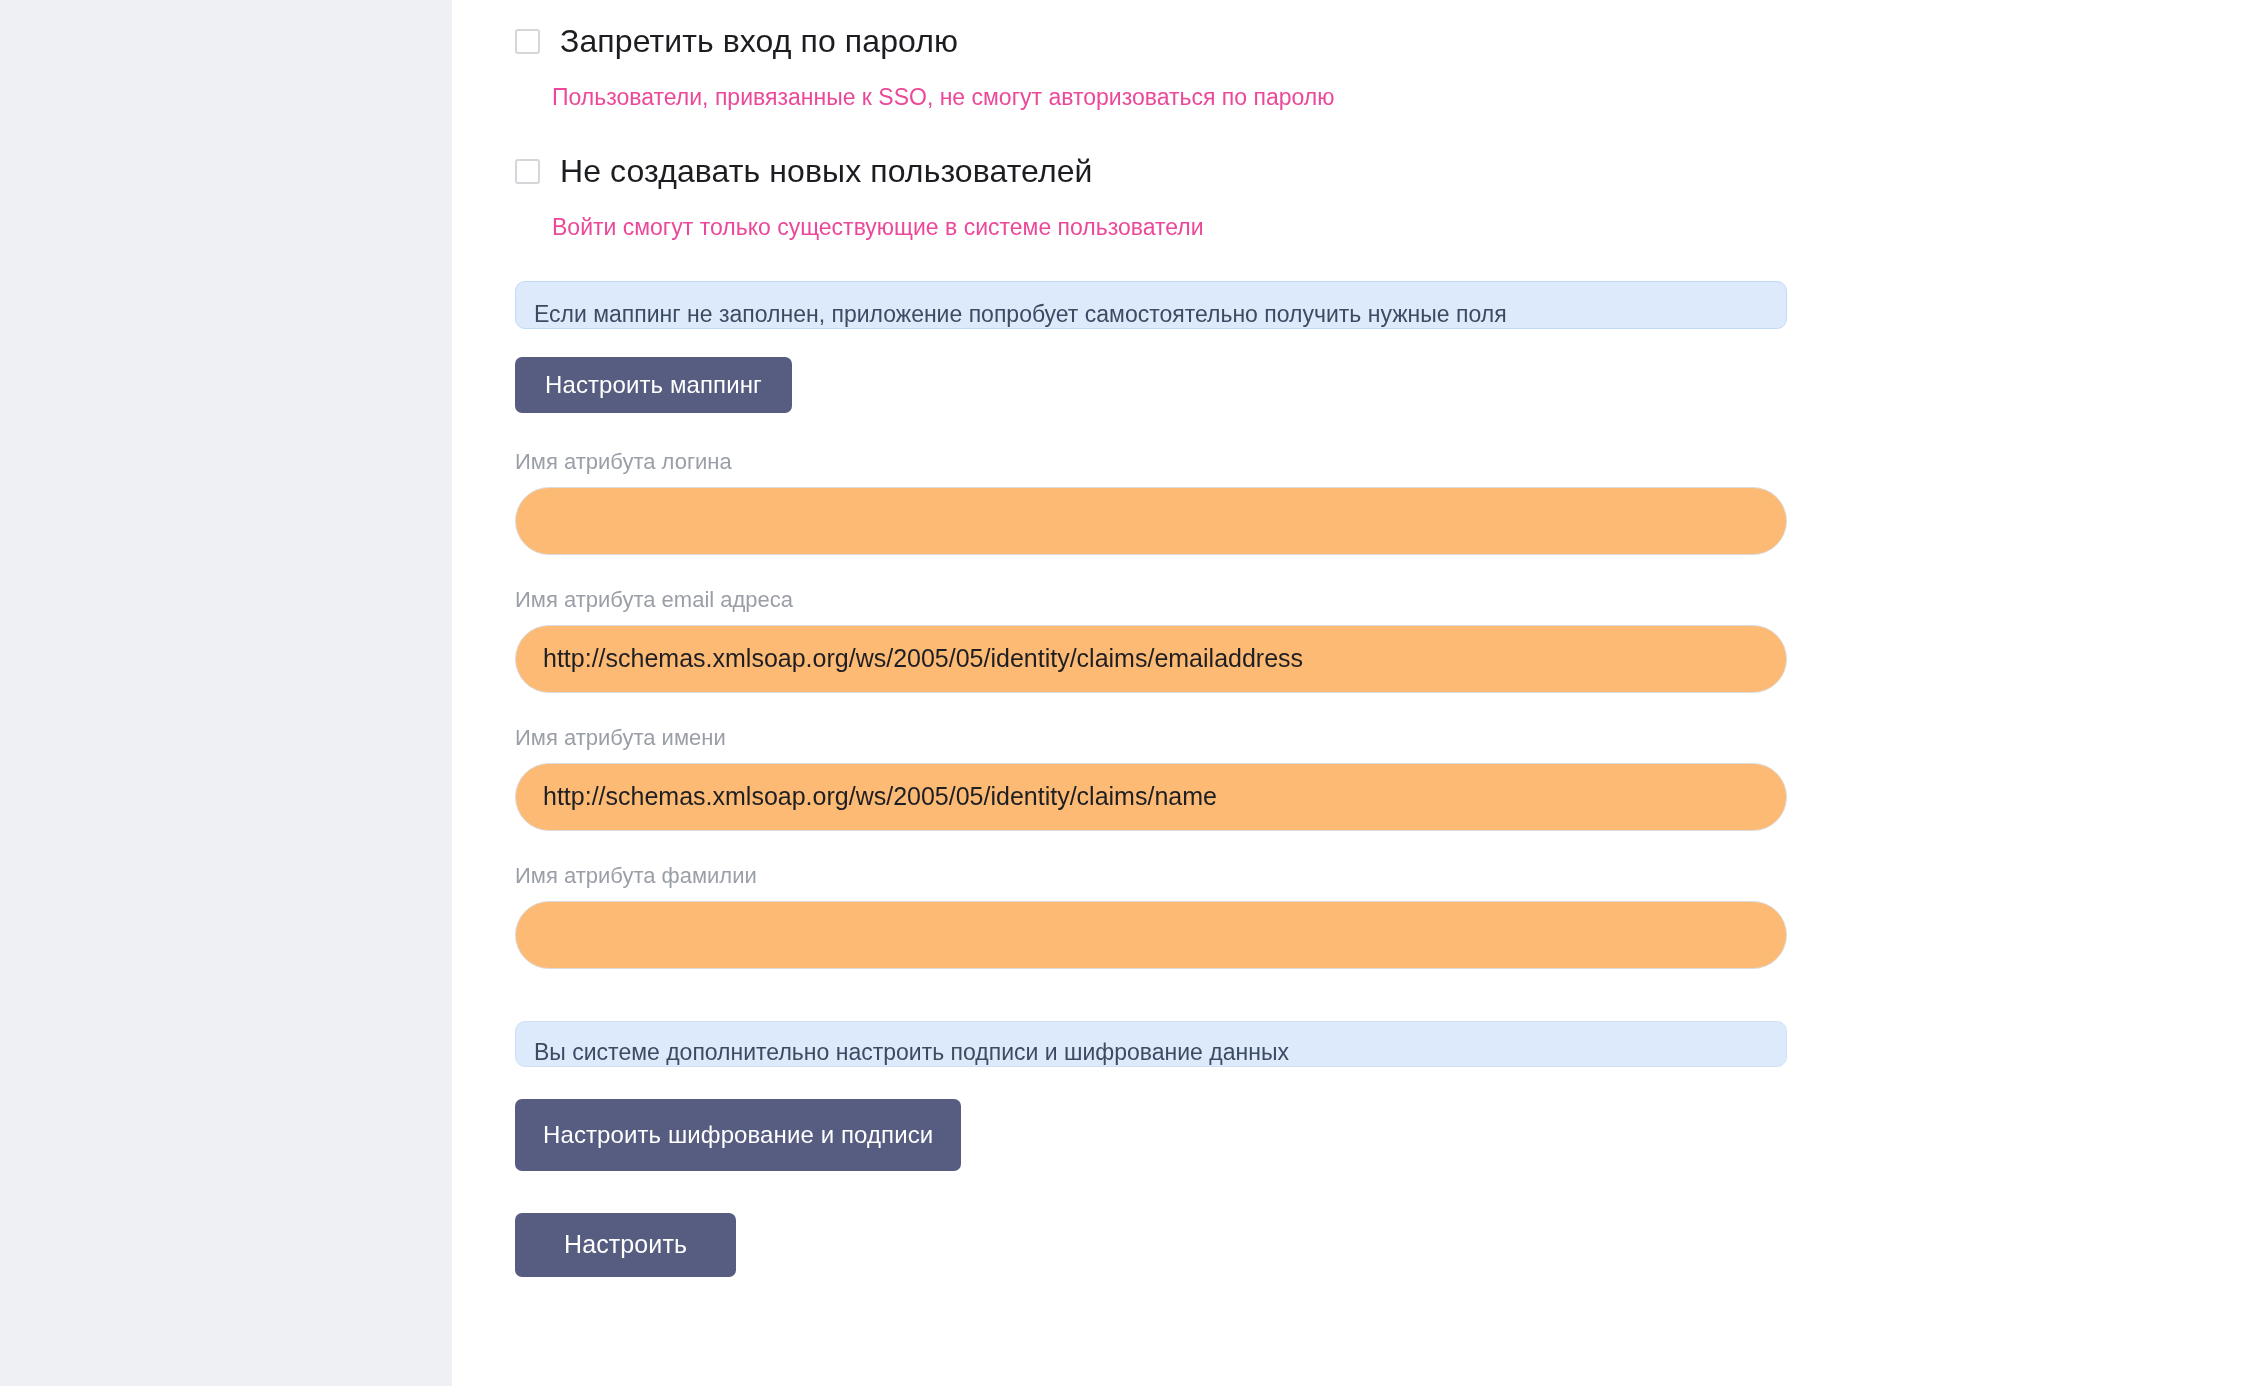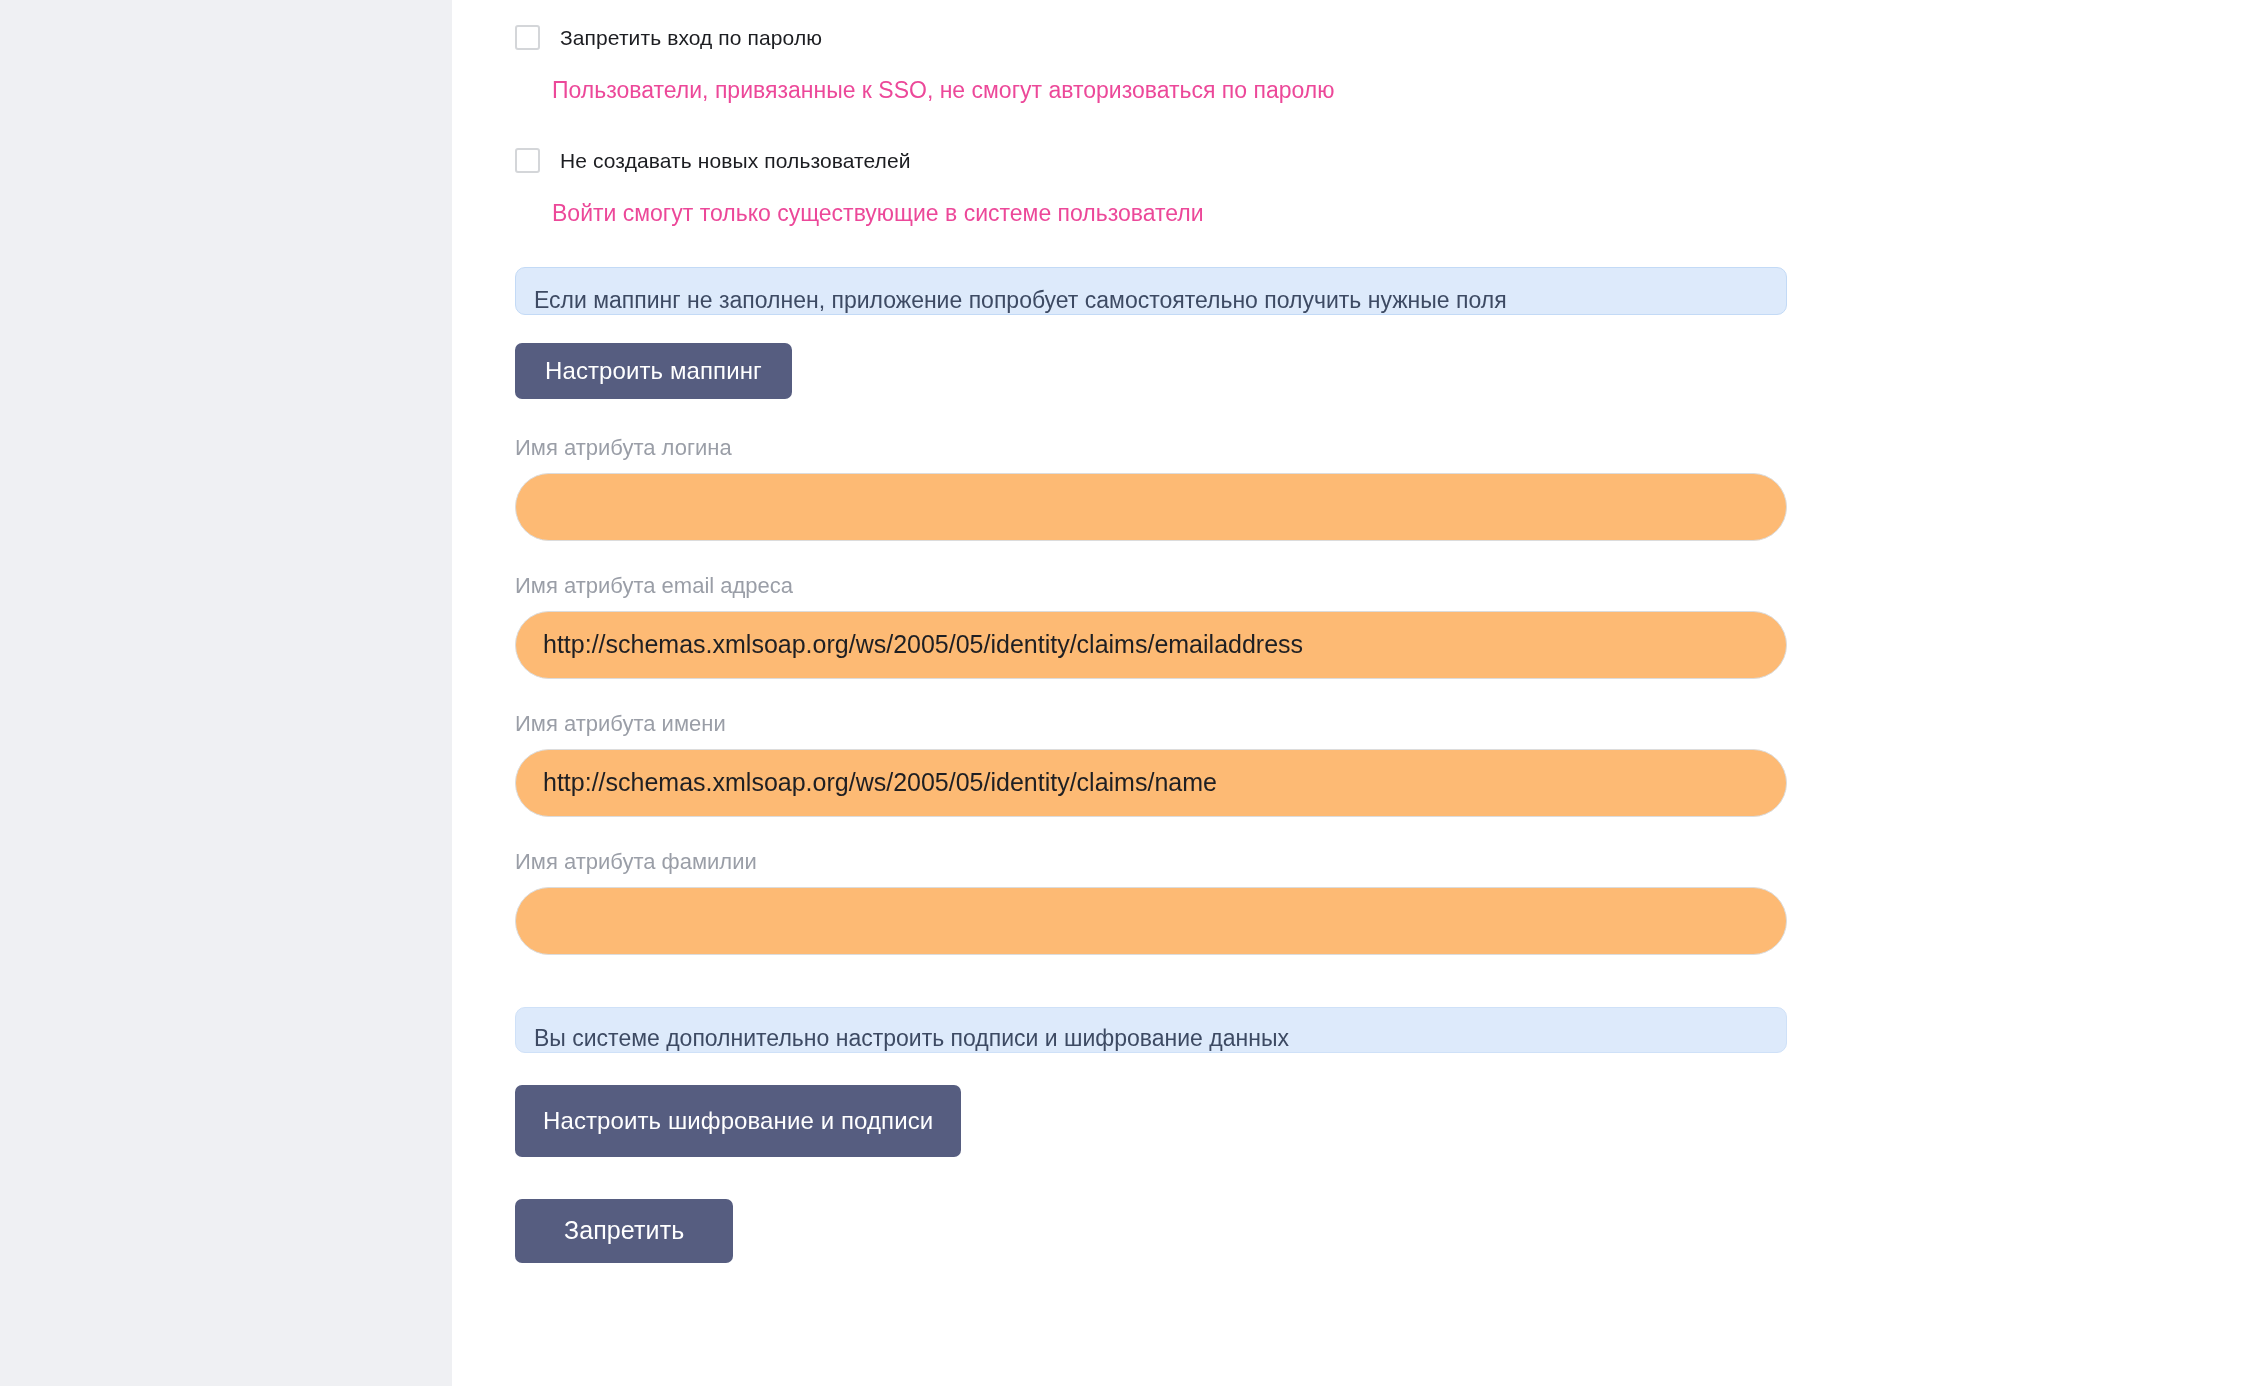--- a/index.html
+++ b/index.html
@@ -58,21 +58,21 @@
     height: 25px;
     box-sizing: border-box;
     border: 2px solid #d4d6d9;
     border-radius: 3px;
     background: #ffffff;
     flex: 0 0 auto;
     cursor: pointer;
   }
 
   .check-label {
-    font-size: 21px;
+    font-size: 32px;
     color: #1c1d21;
     line-height: 1;
     letter-spacing: .1px;
   }
 
   .help-text {
     font-size: 23px;
     color: #ec4899;
     margin-top: 28px;
     margin-left: 37px;
@@ -221,20 +221,20 @@
       
       <div class="banner crypto-banner">
         <span>Вы системе дополнительно настроить подписи и шифрование данных</span>
       </div>
 
       
       <button class="btn btn-crypto">Настроить шифрование и подписи</button>
 
       
       <div>
-        <button class="btn btn-save">Запретить</button>
+        <button class="btn btn-save">Настроить</button>
       </div>
 
       <div class="spacer-bottom"></div>
 
     </div>
   </div>
 </div>
 
 </body></html>

